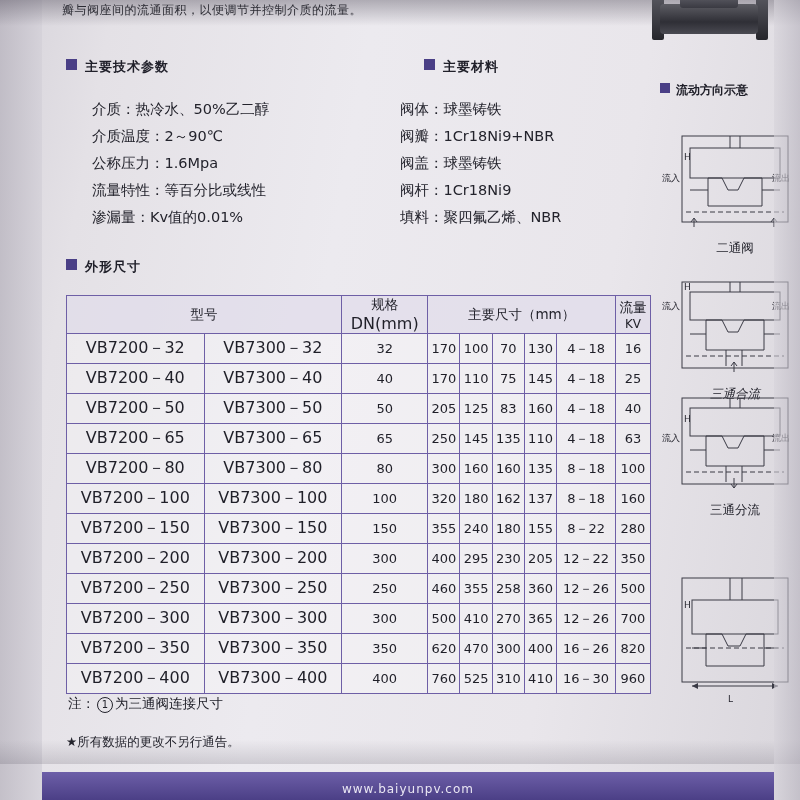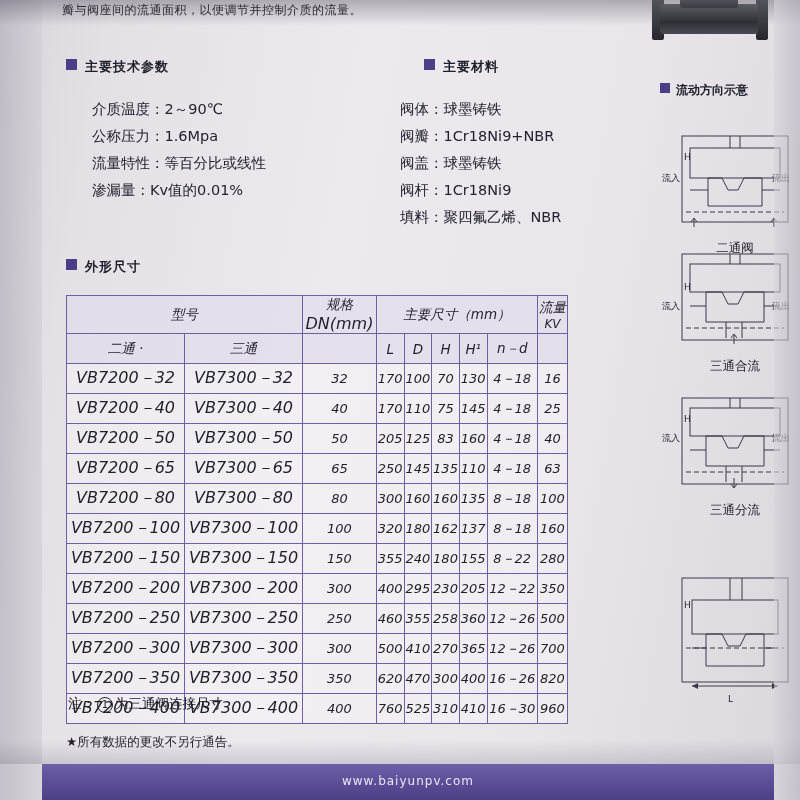--- a/index.html
+++ b/index.html
@@ -58,21 +58,21 @@
   .head .sq{
     display:inline-block;width:11px;height:11px;background:#4a3f86;
     margin-right:8px;vertical-align:1px;
   }
   
   .spec{position:absolute;font-size:14.5px;color:#23232c;line-height:27px;}
   .spec div{white-space:nowrap;}
 
   
   .tbl-wrap{position:absolute;left:66px;top:295px;width:585px;}
-  table{border-collapse:collapse;width:502px;background:rgba(255,255,255,.30);font-style:italic;}
+  table{border-collapse:collapse;width:585px;background:rgba(255,255,255,.30);}
   th,td{
     border:1px solid #6e5fa6;
     font-size:13px;color:#1f1f28;text-align:center;
     padding:0;height:29px;font-weight:normal;
   }
   thead th{background:rgba(216,211,229,.55);font-size:13.5px;}
   .hdr-sub{height:28px;}
   td.model{font-size:16px;}
   .note{position:absolute;left:68px;top:695px;font-size:13.5px;color:#22222b;}
   .note .circ{
@@ -86,21 +86,21 @@
   .flowhead .sq{display:inline-block;width:10px;height:10px;background:#4a3f86;margin-right:6px;vertical-align:1px;}
   .diag{position:absolute;left:676px;width:118px;}
   .diag svg{display:block;}
   .diag .cap{
     text-align:center;font-size:12.5px;color:#23232c;margin-top:2px;
   }
   .dlabel{position:absolute;font-size:9px;color:#23232c;}
 
   
   .footbar{
-    position:absolute;left:42px;bottom:0;width:732px;height:36px;
+    position:absolute;left:42px;bottom:0;width:732px;height:28px;
     background:linear-gradient(180deg,#6d5fa8,#4b3f86);
   }
   .footbar .url{
     position:absolute;left:0;right:0;top:10px;text-align:center;
     color:#e9e6f3;font-size:12px;letter-spacing:1px;
   }
   
   .shade-top{
     position:absolute;left:0;top:0;width:800px;height:26px;
     background:linear-gradient(180deg,rgba(60,55,70,.35),rgba(60,55,70,0));
@@ -124,20 +124,21 @@
     <div class="f2"></div>
     <div class="body"></div>
     <div class="top"></div>
 
   </div>
 
   <div class="head" style="left:66px;top:58px;">
     <span class="sq"></span><span>主要技术参数</span>
   </div>
   <div class="spec" style="left:92px;top:96px;">
+    <div>介质：热冷水、50%乙二醇</div>
     <div>介质温度：2～90℃</div>
     <div>公称压力：1.6Mpa</div>
     <div>流量特性：等百分比或线性</div>
     <div>渗漏量：Kv值的0.01%</div>
   </div>
 
   <div class="head" style="left:378px;top:58px;margin-left:46px;">
     <span class="sq"></span><span>主要材料</span>
   </div>
   <div class="spec" style="left:400px;top:96px;">
@@ -159,31 +160,20 @@
         <th colspan="2">型号</th>
         <th>
           <div>规格</div>
           <div style="font-size:16px">DN(mm)</div>
         </th>
         <th colspan="5">主要尺寸（mm）</th>
         <th>
           <div>流量</div>
           <div style="font-size:12px">KV</div>
         </th>
-      </tr>
-      <tr class="hdr-sub">
-        <th>二通 ·</th>
-        <th>三通</th>
-        <th style="border-top:none"></th>
-        <th>L</th>
-        <th>D</th>
-        <th>H</th>
-        <th>H¹</th>
-        <th>n－d</th>
-        <th style="border-top:none"></th>
       </tr>
     </thead>
     <tbody>
       <tr>
             <td class="model">VB7200－32</td>
             <td class="model">VB7300－32</td>
             <td>32</td>
             <td>170</td>
             <td>100</td>
             <td>70</td>
@@ -337,21 +327,21 @@
       <line x1="10" y1="84" x2="108" y2="84" stroke="#3a3a45" stroke-dasharray="5,3"></line>
       <path d="M18 99 l0 -8 M15 94 l3 -4 l3 4" stroke="#3a3a45" fill="none"></path>
       <path d="M98 99 l0 -8 M95 94 l3 -4 l3 4" stroke="#3a3a45" fill="none"></path>
     </svg>
     <div class="cap">二通阀</div>
   </div>
   <div class="dlabel" style="left:662px;top:172px;">流入</div>
   <div class="dlabel" style="left:772px;top:172px;">流出</div>
   <div class="dlabel" style="left:684px;top:152px;">H</div>
 
-  <div class="diag" style="top:246px;">
+  <div class="diag" style="top:274px;font-style:italic;">
     <svg width="118" height="110" viewBox="0 0 118 110">
       <rect x="6" y="8" width="106" height="86" fill="none" stroke="#3a3a45" stroke-width="1"></rect>
       <rect x="14" y="18" width="90" height="28" fill="none" stroke="#3a3a45" stroke-width="1"></rect>
       <path d="M30 46 L46 46 L52 58 L62 58 L68 46 L88 46 L88 76 L30 76 Z" fill="none" stroke="#3a3a45" stroke-width="1"></path>
       <line x1="54" y1="8" x2="54" y2="18" stroke="#3a3a45"></line>
       <line x1="64" y1="8" x2="64" y2="18" stroke="#3a3a45"></line>
       <line x1="14" y1="60" x2="30" y2="60" stroke="#3a3a45"></line>
       <line x1="88" y1="60" x2="104" y2="60" stroke="#3a3a45"></line>
       <line x1="50" y1="76" x2="50" y2="92" stroke="#3a3a45"></line>
       <line x1="66" y1="76" x2="66" y2="92" stroke="#3a3a45"></line>

